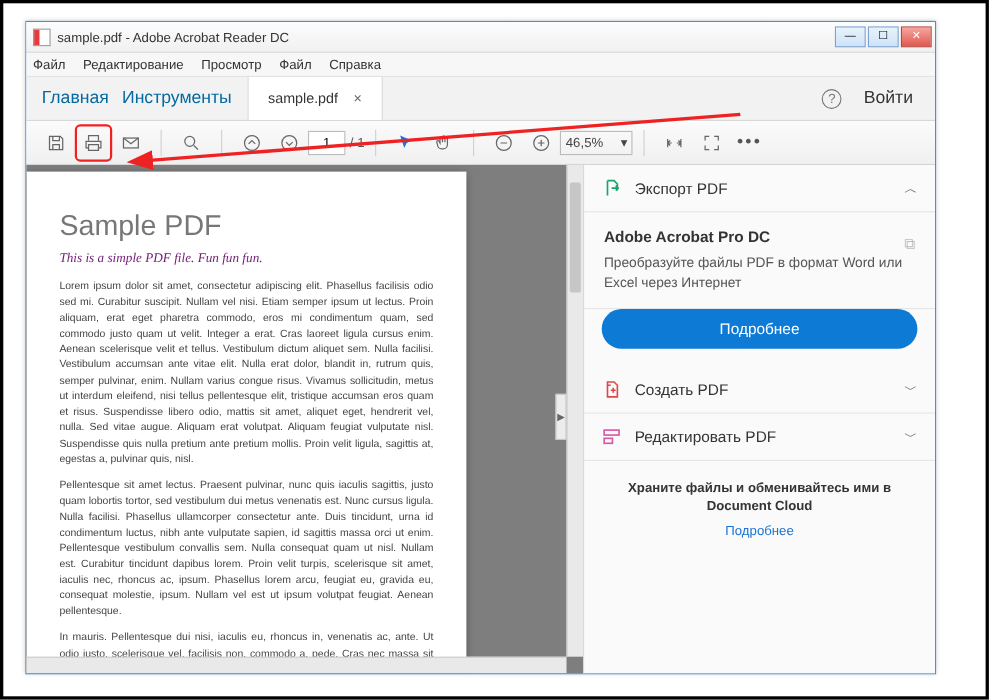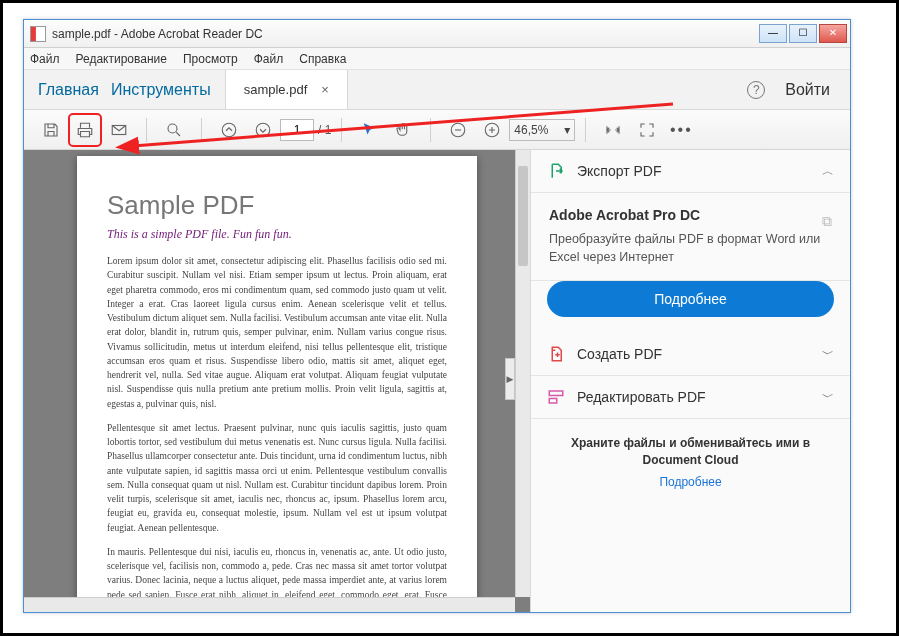--- a/index.html
+++ b/index.html
@@ -27,29 +27,29 @@
 .toolbar { height: 40px; display:flex; align-items:center; padding: 0 10px; background: linear-gradient(#fbfbfb,#f0f0f0); border-bottom: 1px solid #d5d5d5; }
 .toolbar .sep { width:1px; height:24px; background:#d0d0d0; margin: 0 10px; }
 .tbtn { width: 26px; height: 26px; display:flex; align-items:center; justify-content:center; color:#666; cursor:pointer; margin: 0 4px; border-radius:3px; }
 .tbtn svg { width: 18px; height:18px; stroke:#666; fill:none; stroke-width:1.5; }
 .page-input { width: 34px; height: 22px; border:1px solid #bbb; text-align:center; font-size:12px; }
 .page-total { font-size:12px; color:#555; margin-left:4px; }
 .zoom-combo { width:66px; height:22px; border:1px solid #bbb; display:flex; align-items:center; padding:0 4px; font-size:12px; color:#444; justify-content:space-between; cursor:pointer; }
 .more-icon { letter-spacing: 2px; font-size: 16px; color:#555; }
 .print-highlight { border:2.5px solid #e22; border-radius:5px; padding:2px; }
 .content { display:flex; height: calc(100% - 28px - 22px - 40px - 40px); }
-.doc-area { position:relative; flex:1; background:#7e7e7e; display:flex; justify-content:center; padding-top: 6px; overflow:hidden; }
+.doc-area { position:relative; flex:1; background:#7e7e7e; display:flex; padding-top: 6px; overflow:hidden; }
 .hscroll { position:absolute; bottom:0; left:0; right:15px; height:15px; background:#e9e9e9; border-top:1px solid #ccc; }
 .vscroll { position:absolute; top:0; right:0; bottom:15px; width:15px; background:#e9e9e9; border-left:1px solid #ccc; }
 .vscroll .thumb { position:absolute; left:2px; right:2px; top:16px; height:100px; background:#c6c6c6; border-radius:2px; }
 .collapse-handle { position:absolute; right:15px; top:45%; width:10px; height:42px; background:#ececec; border:1px solid #c6c6c6; font-size:9px; color:#666; display:flex; align-items:center; justify-content:center; cursor:pointer; }
 .page { width: 400px; background:#fff; box-shadow: 0 2px 8px rgba(0,0,0,.4); padding: 34px 30px 20px 30px; font-family: Georgia, serif; overflow:hidden; }
 .page h1 { font-size: 26px; font-weight: 300; color:#777; margin-bottom: 6px; font-family: Arial, sans-serif; }
 .page .sub { font-style: italic; font-size: 12px; color:#701a75; margin-bottom: 12px; font-family: Georgia, serif; }
-.page p { font-size: 9.5px; color:#444; line-height: 1.5; text-align: justify; margin-bottom: 10px; font-family: Liberation Serif, serif; }
+.page p { font-size: 9.5px; color:#444; line-height: 1.5; text-align: justify; margin-bottom: 10px; font-family: Liberation Sans, sans-serif; }
 .side-panel { width: 320px; background:#fafafa; border-left:1px solid #d9d9d9; overflow:auto; font-size:13px; color:#333; }
 .sp-row { padding: 12px 16px; display:flex; align-items:center; border-bottom:1px solid #e5e5e5; cursor:pointer; }
 .sp-row .sp-icon { width:18px; height:18px; margin-right:12px; display:flex; align-items:center; justify-content:center; }
 .sp-row .sp-icon svg { width:18px; height:18px; }
 .sp-row .sp-label { flex:1; font-size:14px; }
 .sp-row .chev { color:#666; font-size:12px; }
 .sp-body { padding: 14px 18px; border-bottom:1px solid #e5e5e5; }
 .sp-body .h { font-weight:600; font-size:14px; margin-bottom:8px; }
 .sp-body .desc { font-size:12.5px; color:#555; line-height:1.4; }
 .copy-icon { color:#bbb; font-size:14px; float:right; margin-top:-18px; }

